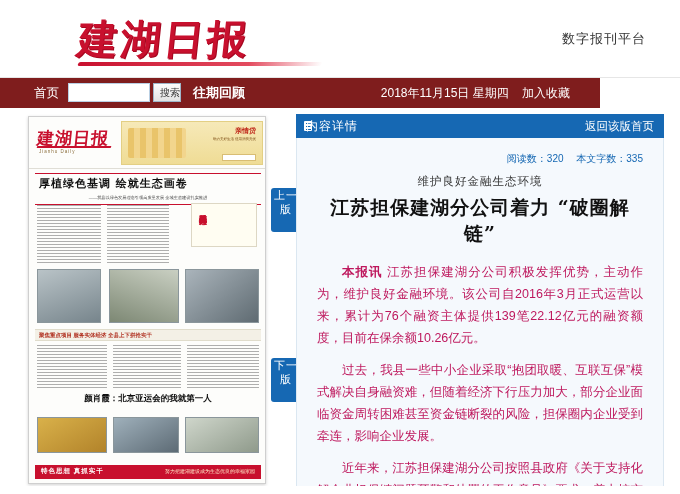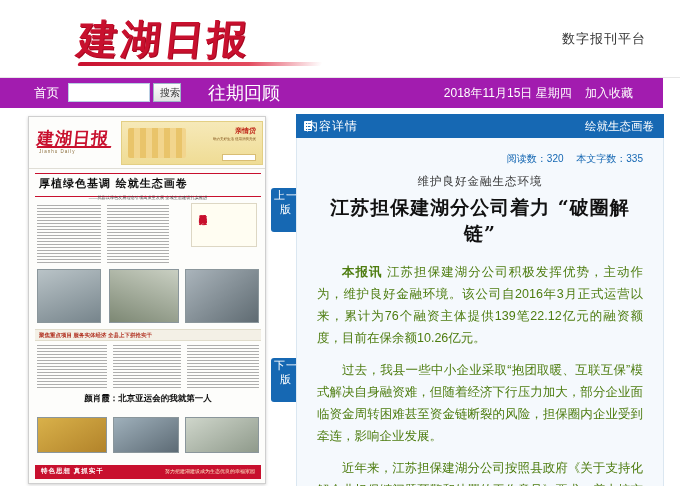--- a/index.html
+++ b/index.html
@@ -48,22 +48,22 @@
   .platform-label {
     position: absolute; right: 34px; top: 30px;
     font-size: 13px;
     color: #333333;
     letter-spacing: 1px;
   }
 
   
   .navbar {
     position: absolute; left: 0; top: 78px;
-    width: 663px; height: 30px;
-    background: #a21caf;
+    width: 600px; height: 30px;
+    background: #7f1d1d;
     color: #ffffff;
   }
   .nav-home {
     position: absolute; left: 34px; top: 0;
     line-height: 30px;
     font-size: 12.5px;
     color: #ffffff;
   }
   .search-box {
     position: absolute; left: 68px; top: 5px;
@@ -86,24 +86,25 @@
     border: 1px solid #9fb6c9;
     font-size: 10px;
     color: #333;
     line-height: 17px;
     text-align: right;
     cursor: pointer;
     padding: 0;
     font-family: "Liberation Sans", sans-serif;
   }
   .nav-archive {
-    position: absolute; left: 208px; top: 0;
+    position: absolute; left: 193px; top: 0;
     line-height: 30px;
-    font-size: 18px;
-    color: #ffffff;
+    font-size: 13px;
+    color: #ffffff;
+    font-weight: bold;
   }
   .nav-right {
     position: absolute; right: 30px; top: 0;
     line-height: 30px;
     font-size: 12px;
     color: #ffffff;
     white-space: nowrap;
   }
   .nav-date { margin-right: 10px; }
   .nav-fav { color: #ffffff; }
@@ -185,21 +186,21 @@
   }
   .pp-ad-logo {
     position: absolute; right: 6px; bottom: 3px;
     width: 34px; height: 7px;
     background: #ffffff;
     border: 1px solid #d8bd74;
   }
   
   .pp-headline {
     position: absolute; left: 6px; top: 56px;
-    width: 226px; height: 24px;
+    width: 226px; height: 32px;
     border-top: 1px solid #c8102e;
     border-bottom: 1px solid #c8102e;
   }
   .pp-headline-text {
     position: absolute; left: 4px; top: 2px;
     font-family: "DejaVu Serif", serif;
     font-size: 11px;
     font-weight: bold;
     color: #111111;
     letter-spacing: 1px;
@@ -370,21 +371,21 @@
     font-family: "DejaVu Serif", serif;
     font-size: 19px;
     font-weight: bold;
     color: #111111;
     letter-spacing: 1px;
     margin: 4px 0 14px 0;
   }
   .para {
     font-size: 12.5px;
     line-height: 22px;
-    color: #4d7c0f;
+    color: #be185d;
     text-align: justify;
     margin: 0 0 10px 0;
     text-indent: 25px;
   }
   .para b { font-weight: bold; }
   .footer-strip {
     position: absolute; left: 0; bottom: 0;
     width: 680px; height: 8px;
     background: #ffffff;
   }
@@ -473,21 +474,21 @@
       </div>
       <div class="page-btn next">
         <span>下一版</span>
       </div>
     </div>
 
     <div class="article-panel">
       <div class="article-head">
         <span class="doc-icon"></span>
         <span class="article-head-title">内容详情</span>
-        <span class="article-head-link">绘就生态画卷</span>
+        <span class="article-head-link">返回该版首页</span>
       </div>
 
       <div class="article-body">
         <div class="meta-row">
           <span>阅读数：320</span>
           <span>本文字数：335</span>
         </div>
         <div class="kicker">维护良好金融生态环境</div>
         <div class="headline">江苏担保建湖分公司着力 “破圈解链”</div>
         <p class="para"><b>本报讯</b>  江苏担保建湖分公司积极发挥优势，主动作为，维护良好金融环境。该公司自2016年3月正式运营以来，累计为76个融资主体提供139笔22.12亿元的融资额度，目前在保余额10.26亿元。</p>

